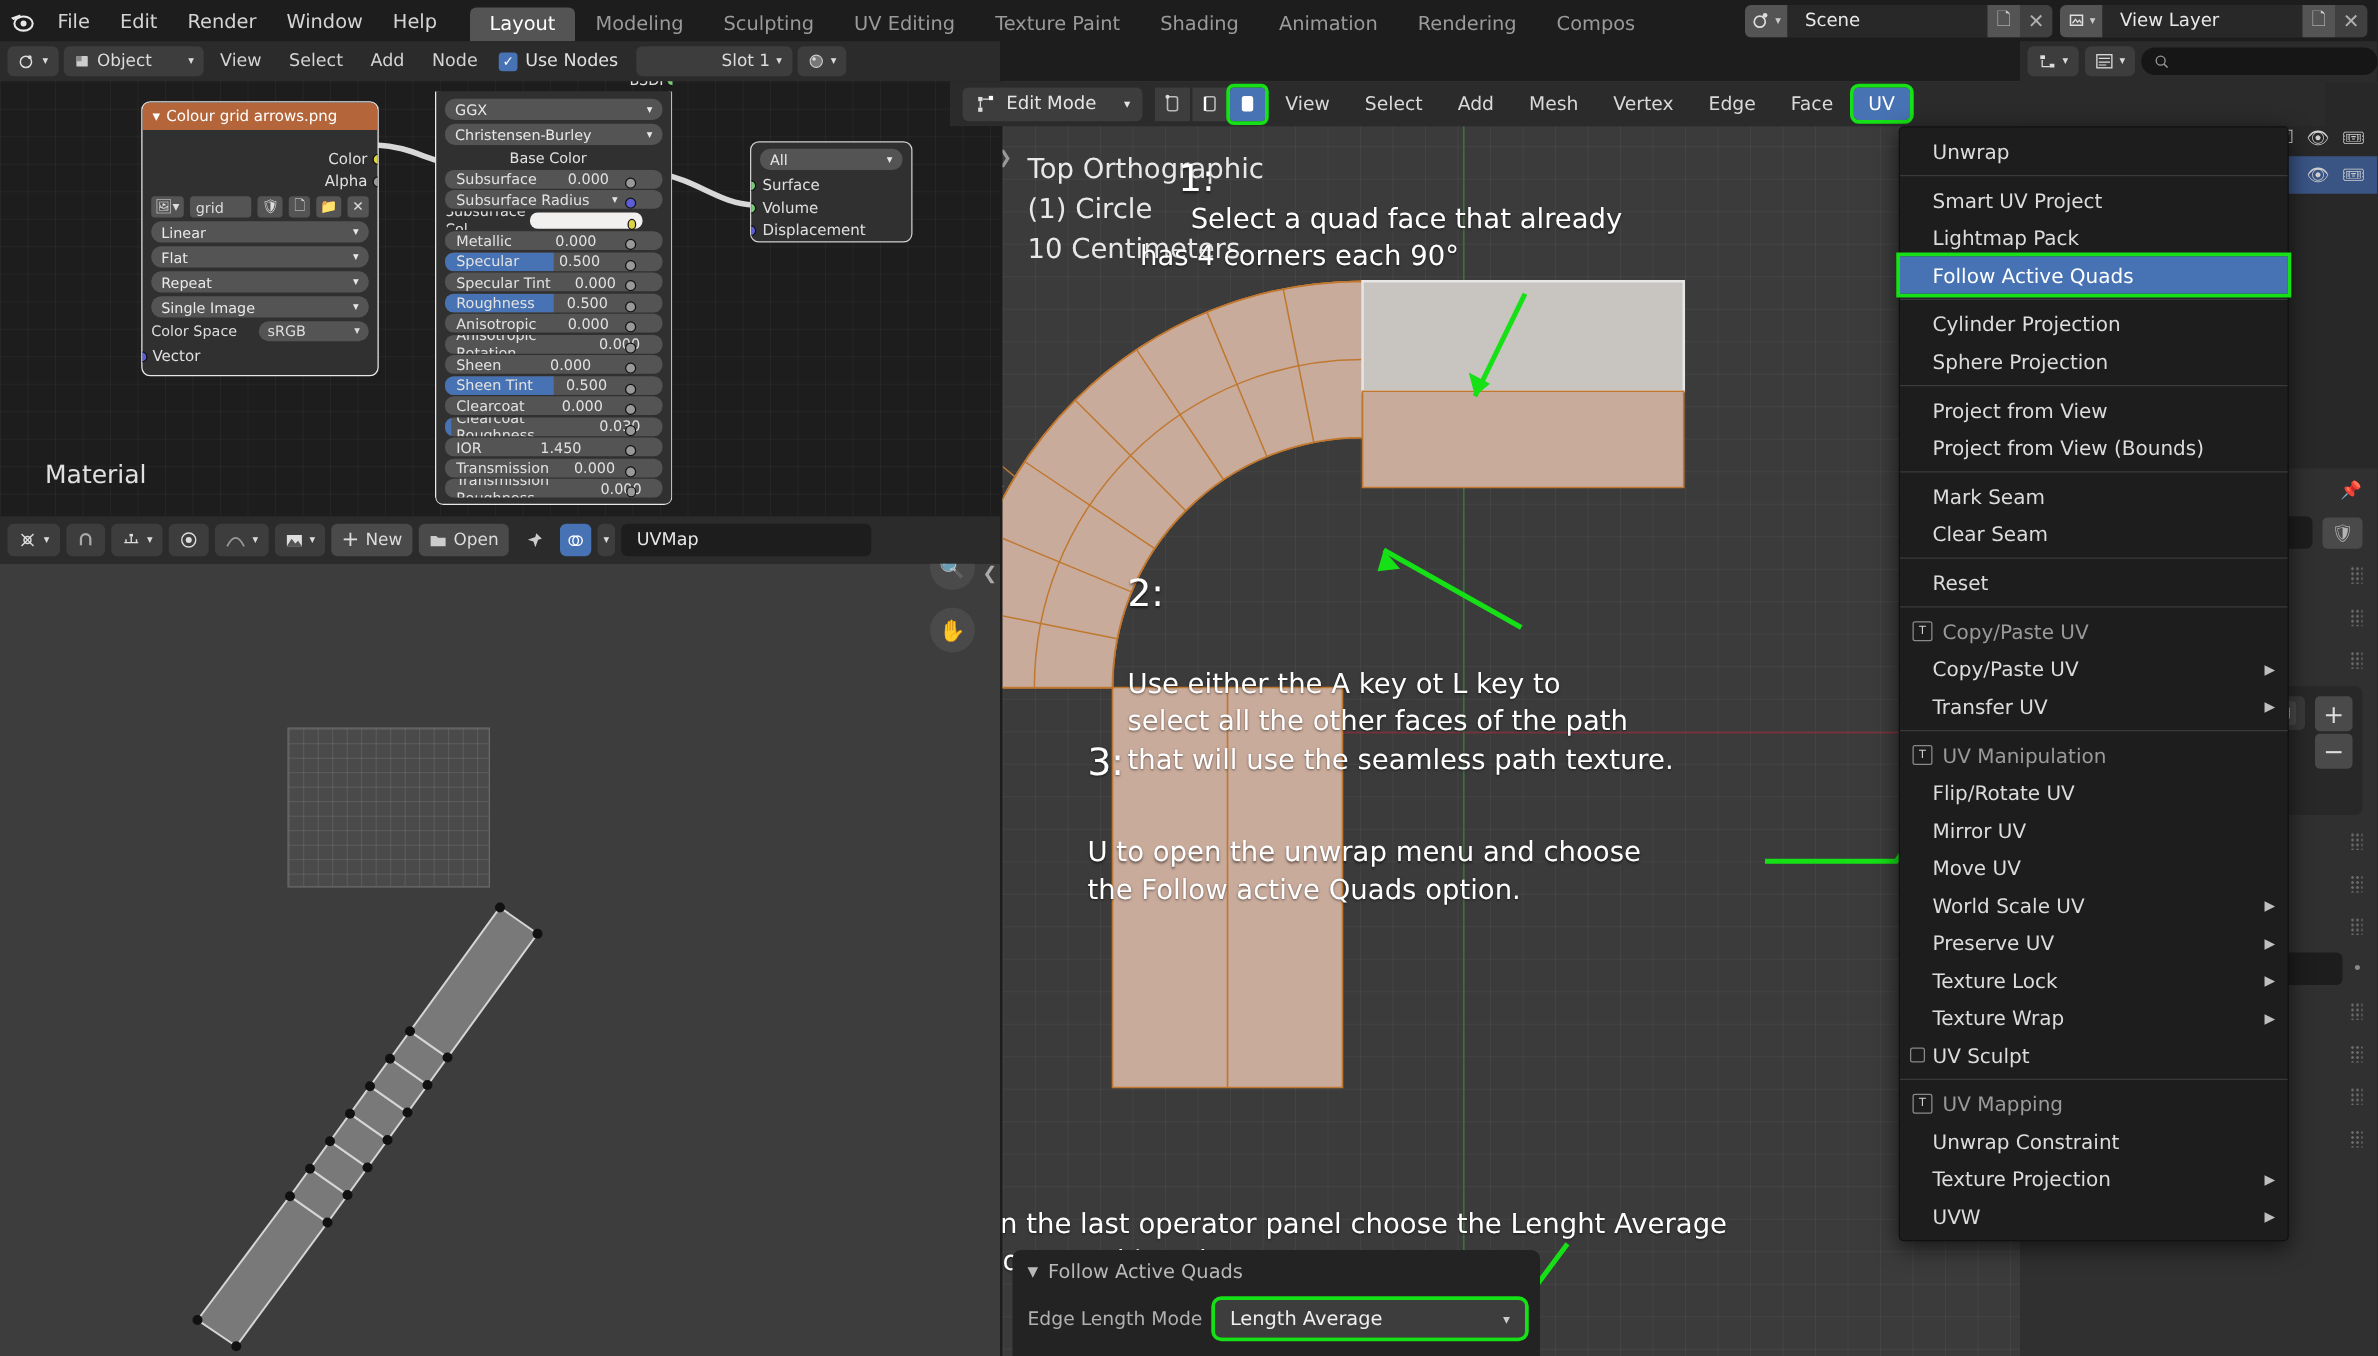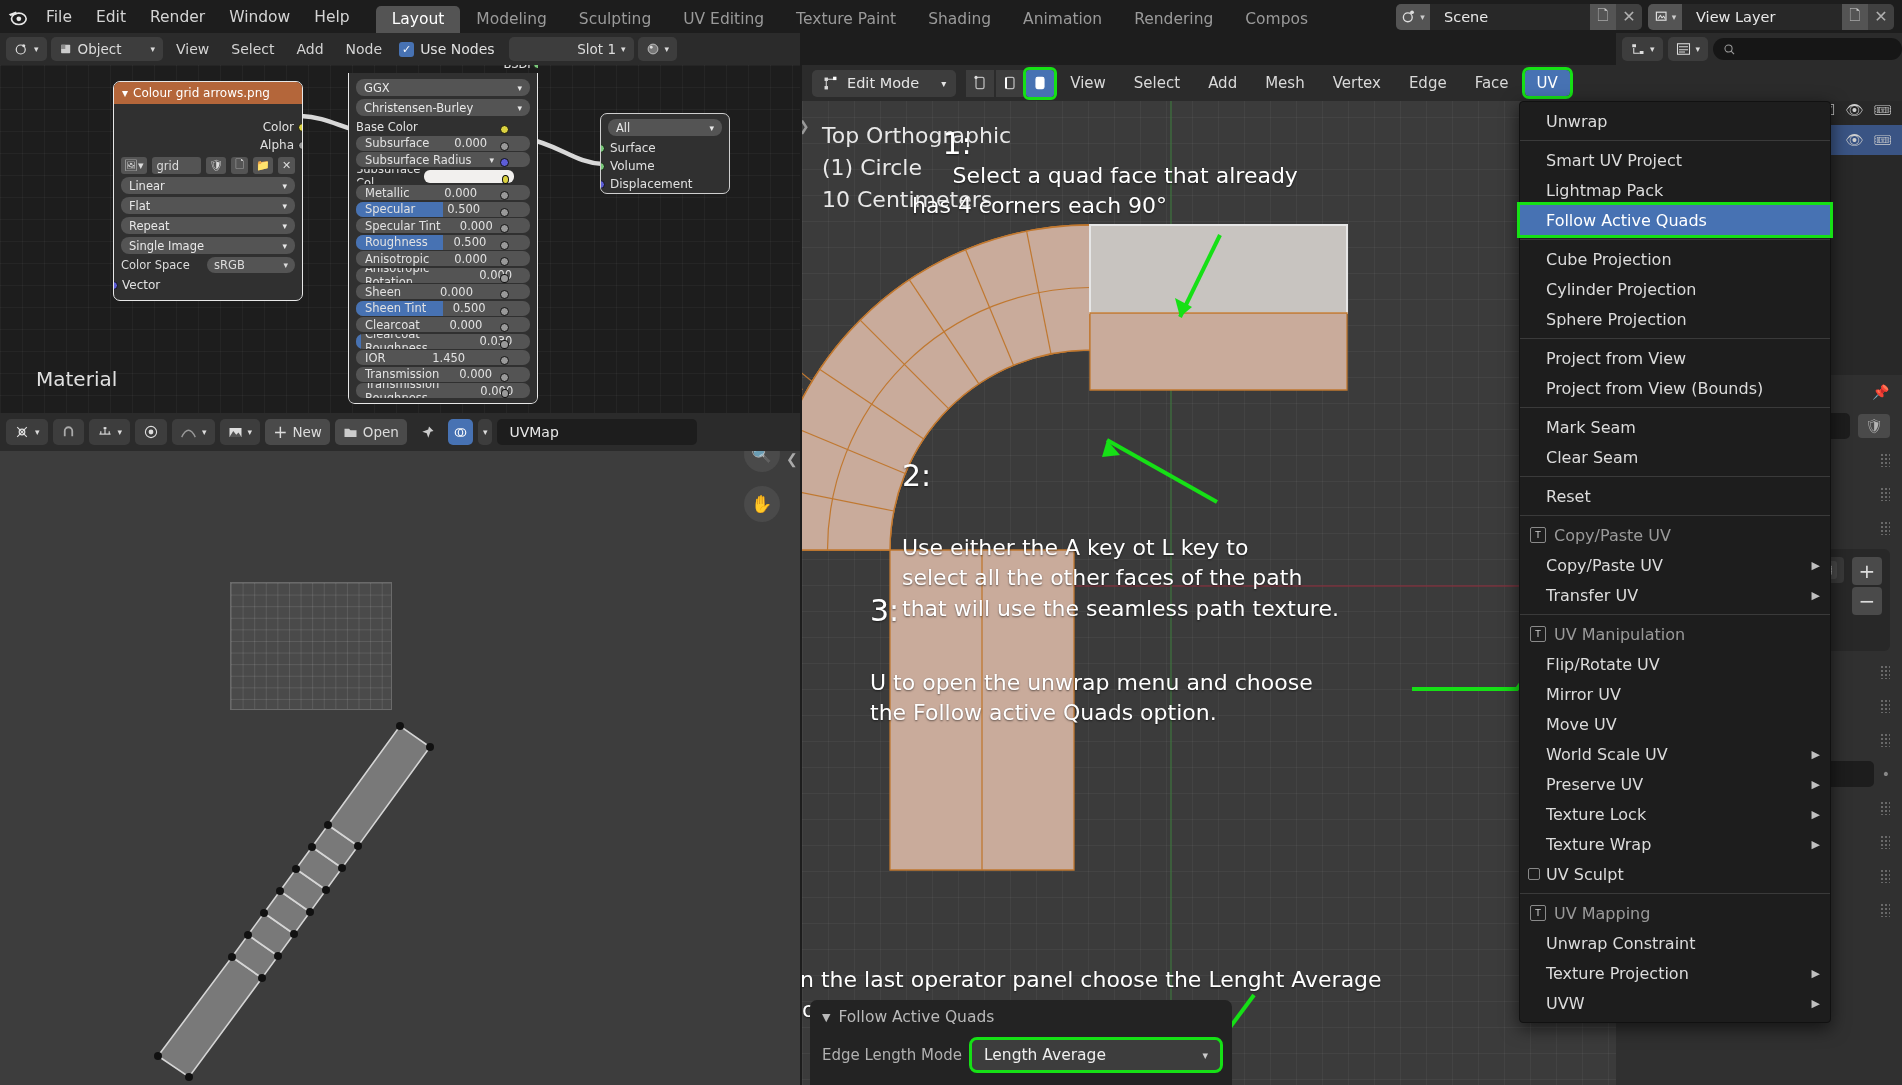--- a/index.html
+++ b/index.html
@@ -113,21 +113,21 @@
   .viewport {
     position:absolute; left:802px; top:65px; width:1100px; height:1020px;
     background:#3b3b3b;
     background-image:
       linear-gradient(to right, rgba(255,255,255,.045) 1px, transparent 1px),
       linear-gradient(to bottom, rgba(255,255,255,.045) 1px, transparent 1px);
     background-size:26px 26px;
     overflow:hidden;
   }
   .vp-header {
-    position:absolute; left:802px; top:65px; width:1100px; height:36px;
+    position:absolute; left:760px; top:65px; width:1100px; height:36px;
     background:#2b2b2b; display:flex; align-items:center; padding-left:10px; gap:4px; z-index:20;
   }
   .vp-menu { font-size:15px; color:#d9d9d9; padding:0 12px; height:26px; display:flex; align-items:center; border-radius:4px;}
   .vp-menu.hl { background:#4772b3; color:#fff; outline:3px solid #16e016; }
   .mode-pill { background:#3d3d3d; border-radius:5px; height:27px; display:flex; align-items:center;
     padding:0 10px; font-size:14.5px; color:#e4e4e4; gap:8px;}
   .selmode { width:28px; height:27px; background:#3d3d3d; display:flex; align-items:center; justify-content:center;}
   .selmode.act { background:#4772b3; outline:3px solid #16e016; border-radius:3px;}
 
   .vp-info { position:absolute; color:#e8e8e8; font-size:22px; line-height:1.45; left:20px; top:55px; z-index:6;}
@@ -350,21 +350,21 @@
       <div style="background:#303030;border:1px solid #e8e8e8;border-top:none;border-radius:0 0 6px 6px;padding:3px 0;">
         <div class="nd-field">
           <span>GGX</span>
             <span style="font-size:9px">▾</span>
         </div>
         <div class="nd-field">
           <span>Christensen-Burley</span>
             <span style="font-size:9px">▾</span>
         </div>
         <div id="bsdf-props" style="padding:0 7px;">
-            <div class="prop-row" style="background: transparent; padding-left: 0px;">
+            <div class="prop-row" style="background: transparent; padding-left: 0px; flex-direction: column;">
               <span>Base Color</span>
               <span></span>
               <span class="sock" style="left: -12px; top: 3px; background: rgb(220, 211, 64);"></span>
             </div>
             <div class="prop-row">
               <span>Subsurface</span>
               <span>0.000</span>
               <span class="sock" style="left: -12px; top: 3px; background: rgb(153, 153, 153);"></span>
             </div>
             <div class="prop-row" style="background: rgb(84, 84, 84);">
@@ -885,23 +885,20 @@
         <span>Smart UV Project</span>
       </div>
       <div class="mi">
         <span>Lightmap Pack</span>
       </div>
       <div class="mi sel">
         <span>Follow Active Quads</span>
       </div>
       <div class="msep"></div>
       <div class="mi">
-        <span>Cube Projection</span>
-      </div>
-      <div class="mi">
         <span>Cylinder Projection</span>
       </div>
       <div class="mi">
         <span>Sphere Projection</span>
       </div>
       <div class="msep"></div>
       <div class="mi">
         <span>Project from View</span>
       </div>
       <div class="mi">

